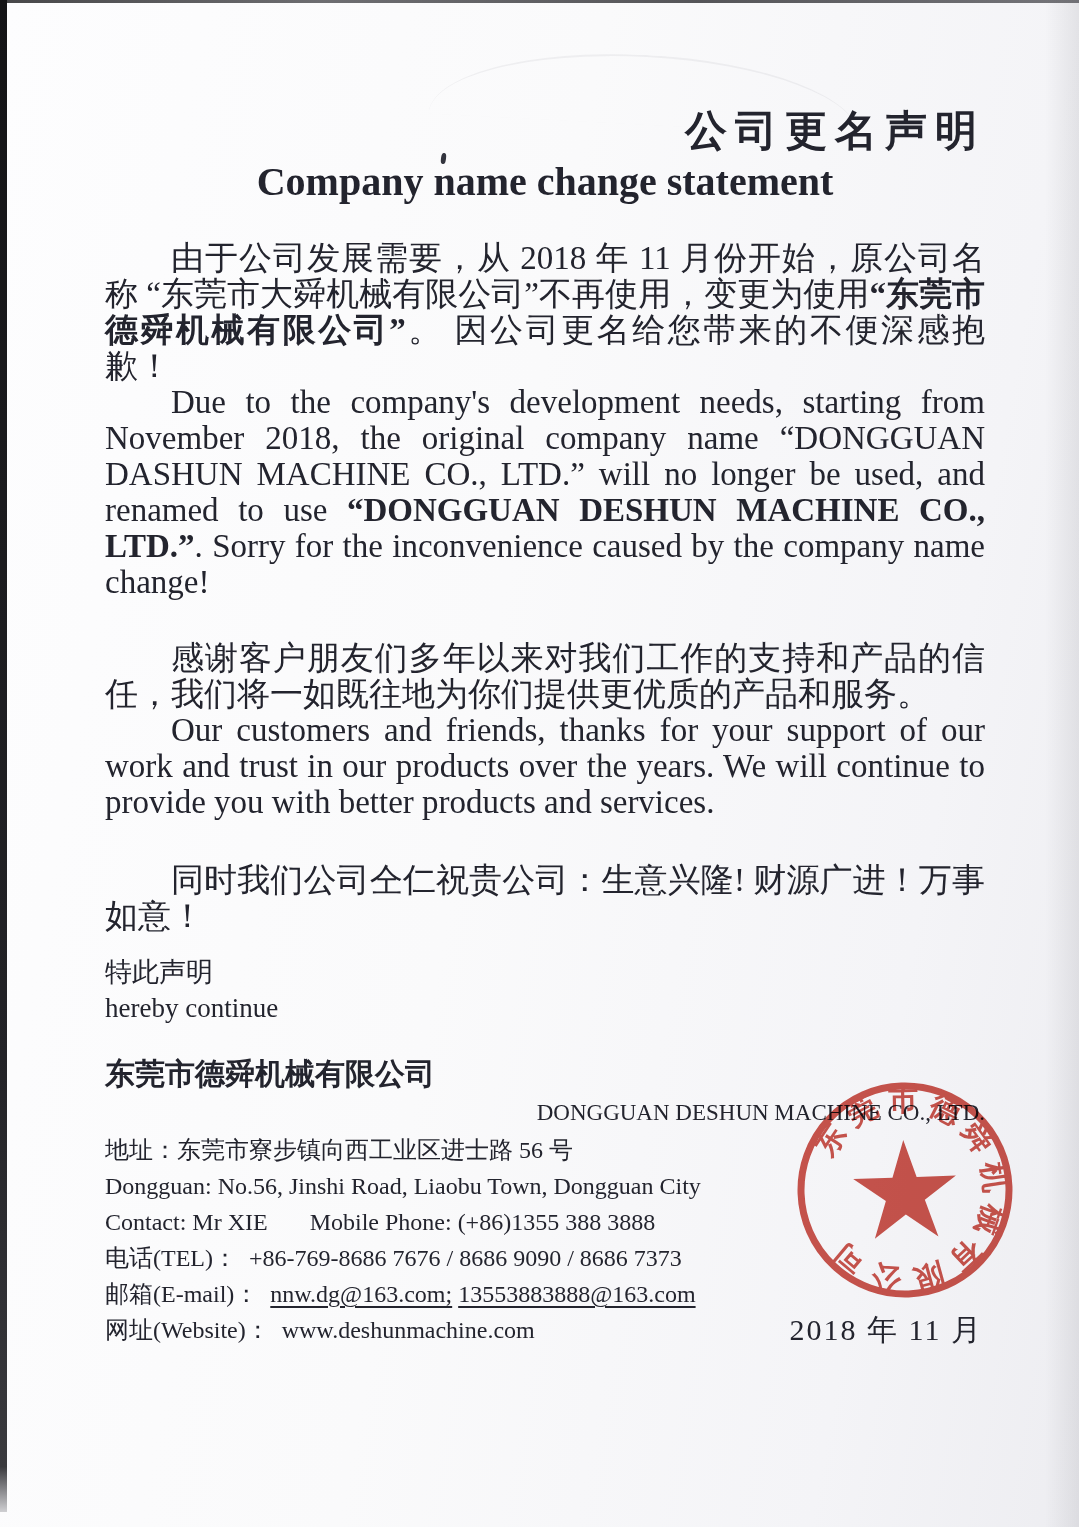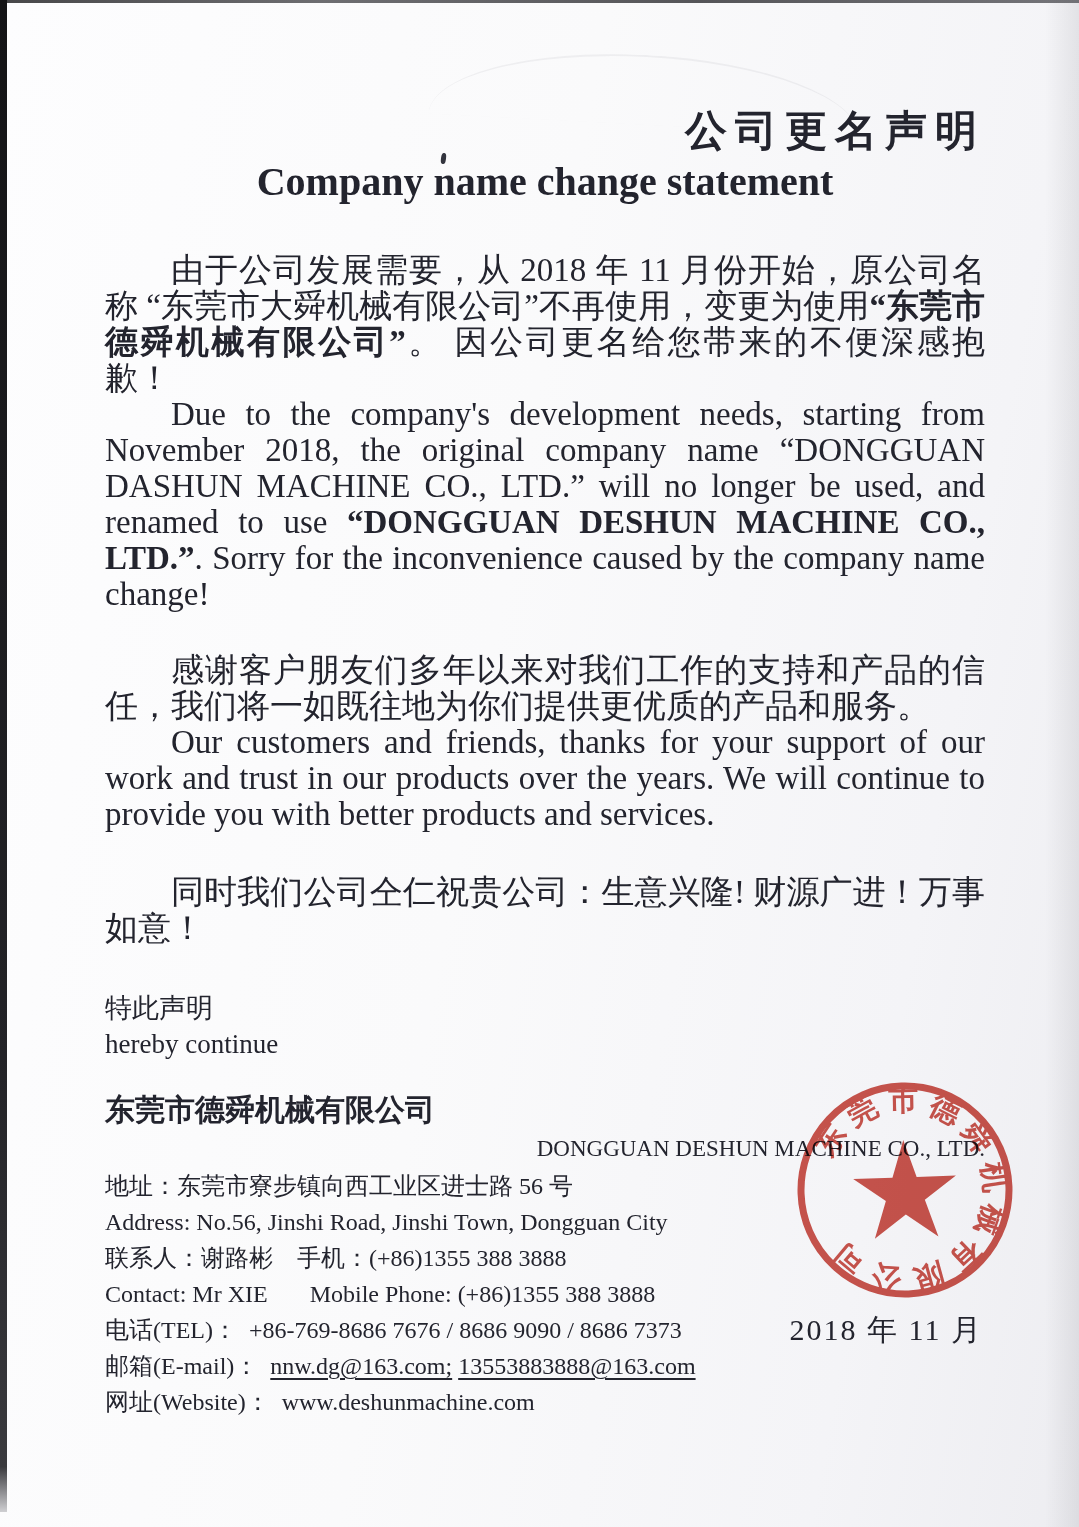--- a/index.html
+++ b/index.html
@@ -37,30 +37,30 @@
     position: absolute; left: 441px; top: 153px; width: 5px; height: 11px;
     background: #33343e; border-radius: 45%; transform: rotate(8deg);
   }
   .content { position: absolute; left: 105px; top: 106px; width: 880px; }
   .title-cn {
     font-size: 42px; line-height: 50px; text-align: right;
     letter-spacing: 8px; font-weight: 700;
   }
   .title-en {
     font-size: 40px; line-height: 52px; text-align: center; font-weight: 700;
-    margin-bottom: 44px;
+    margin-bottom: 32px;
   }
   p.body {
     font-size: 33px; line-height: 36px; text-align: justify;
     text-indent: 2em;
   }
   .gap-sm { margin-top: 40px; }
   .gap-md { margin-top: 42px; }
   .bold { font-weight: 700; }
-  .declare { font-size: 27px; line-height: 36px; margin-top: 44px; }
+  .declare { font-size: 27px; line-height: 36px; margin-top: 20px; }
   .sig-block { margin-top: 28px; }
   .sig-cn { font-size: 30px; line-height: 40px; font-weight: 700; }
   .sig-en { font-size: 23px; line-height: 38px; font-weight: 400; text-align: right; }
   .contact-line { font-size: 24px; line-height: 36px; white-space: pre-wrap; }
   .u { text-decoration: underline; text-underline-offset: 4px; }
   .stamp {
     position: absolute; left: 790px; top: 1075px; width: 230px; height: 230px;
     mix-blend-mode: multiply; opacity: .92; transform: rotate(-2deg);
   }
   .date-line {
@@ -93,22 +93,21 @@
 
     <div class="declare">
       <div>特此声明</div>
       <div>hereby continue</div>
     </div>
 
     <div class="sig-block">
       <div class="sig-cn">东莞市德舜机械有限公司</div>
       <div class="sig-en">DONGGUAN DESHUN MACHINE CO., LTD.</div>
       <div class="contact-line">地址：东莞市寮步镇向西工业区进士路 56 号</div>
-      <div class="contact-line">Address: No.56, Jinshi Road, Jinshi Town, Dongguan City</div>
-      <div class="contact-line">联系人：谢路彬    手机：(+86)1355 388 3888</div>
+      <div class="contact-line">Dongguan: No.56, Jinshi Road, Liaobu Town, Dongguan City</div>
       <div class="contact-line">Contact: Mr XIE       Mobile Phone: (+86)1355 388 3888</div>
       <div class="contact-line">电话(TEL)：  +86-769-8686 7676 / 8686 9090 / 8686 7373</div>
       <div class="contact-line"><span>邮箱(E-mail)：  </span><span class="u">nnw.dg@163.com;</span><span> </span><span class="u">13553883888@163.com</span></div>
       <div class="contact-line"><span>网址(Website)：  </span><span>www.deshunmachine.com</span></div>
     </div>
   </div>
 
   <svg class="stamp" viewBox="0 0 230 230" xmlns="http://www.w3.org/2000/svg">
     <circle cx="115" cy="115" r="104" fill="none" stroke="#c8463e" stroke-width="7"></circle>
     <path transform="translate(115,119)" fill="#c8463e" d="M 0,-54 L -12.1,-16.6 L -51.4,-16.7 L -19.5,6.4 L -31.8,43.7 L 0,20.5 L 31.8,43.7 L 19.5,6.4 L 51.4,-16.7 L 12.1,-16.6 Z"></path>

